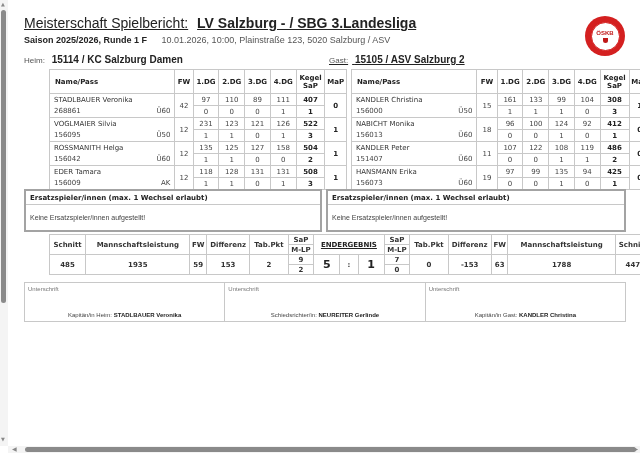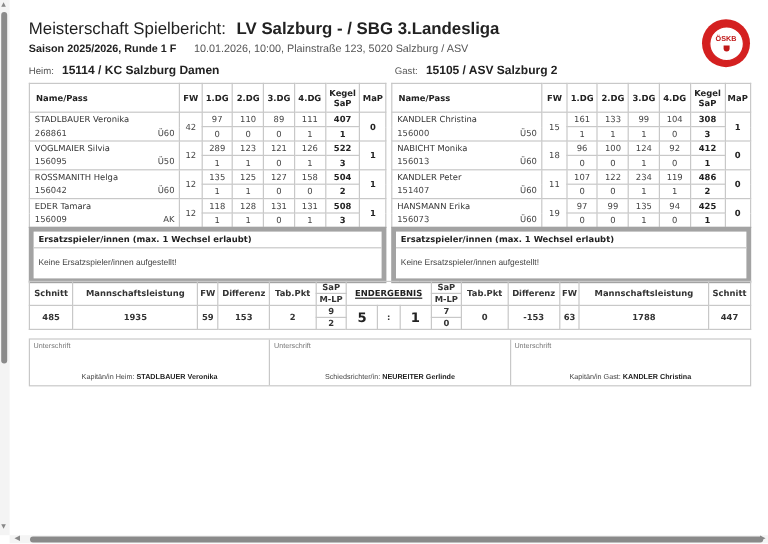--- a/index.html
+++ b/index.html
@@ -12,52 +12,52 @@
   .vscroll .thumb { position: absolute; left: 1px; top: 10px; width: 5px; height: 293px; background: #8a8a8a; border-radius: 3px; }
 
   .hscroll { position: absolute; left: 8px; top: 446px; width: 632px; height: 7px; background: #f4f4f4; }
   .hscroll .arrow-left { position: absolute; left: 4px; top: -1px; font-size: 6px; color: #888; }
   .hscroll .arrow-right { position: absolute; right: 2px; top: -1px; font-size: 6px; color: #888; }
   .hscroll .thumb { position: absolute; left: 17px; top: 1px; width: 611px; height: 5px; background: #8a8a8a; border-radius: 3px; }
 
   .page { position: absolute; left: 22px; top: 0; width: 612px; }
 
   .title { position: absolute; left: 2px; top: 15px; font-family: "Liberation Sans", sans-serif; font-size: 14px; color: #222; white-space: nowrap; }
-  .title .lead { margin-right: 5px; }
-  .title .league { font-weight: bold; }
+  .title .lead { margin-right: 5px; text-decoration: underline; }
+  .title .league { font-weight: bold; text-decoration: underline; }
   .subtitle { position: absolute; left: 2px; top: 35px; font-family: "Liberation Sans", sans-serif; font-size: 9px; white-space: nowrap; }
   .subtitle .season { font-weight: bold; margin-right: 12px; }
   .subtitle .details { color: #555; }
 
   .logo { position: absolute; left: 563px; top: 16px; width: 40px; height: 40px; border-radius: 50%; background: #d42020; display: flex; align-items: center; justify-content: center; }
   .logo .inner { width: 29px; height: 29px; border-radius: 50%; background: #fff; border: 1px solid #d42020; display: flex; flex-direction: column; align-items: center; justify-content: center; }
   .logo .txt { font-family: "Liberation Sans", sans-serif; font-weight: bold; font-size: 6px; color: #c01818; line-height: 7px; }
   .logo .shield { width: 5px; height: 5px; background: #c01818; margin-top: 1px; border-radius: 0 0 3px 3px; }
 
   .team-line { position: absolute; top: 54px; font-family: "Liberation Sans", sans-serif; font-size: 10px; white-space: nowrap; }
   .team-line .lbl { font-size: 8px; color: #555; margin-right: 4px; }
   .team-line .name { font-weight: bold; margin-top: 46px; }
   .team-home { left: 2px; }
-  .team-guest { left: 307px; }
-
-  table { border-collapse: collapse; }
+  .team-guest { left: 307px; text-decoration: underline; }
+
+  table { border-collapse: collapse; margin-left: 25px; }
   .players { position: absolute; top: 69px; width: 298px; font-size: 7px; }
   .players.home { left: 2px; }
   .players.guest { left: 304px; width: 300px; }
   .players td, .players th { border: 1px solid #c8c8c8; text-align: center; vertical-align: middle; }
   .players th { font-weight: bold; font-size: 7px; height: 24px; color: #222; }
   .players th.name-h { text-align: left; padding-left: 5px; }
   .players td.pname { text-align: left; padding-left: 4px; height: 12px; border-bottom: none; color: #333; }
   .players td.ppass { text-align: left; padding-left: 4px; height: 12px; border-top: none; color: #444; }
   .players td.ppass .pclass { float: right; padding-right: 4px; }
   .players td.num { color: #444; height: 12px; }
   .players td.bold { font-weight: bold; color: #222; }
   .players td.fw { color: #444; }
 
-  .subs { position: absolute; top: 189px; width: 298px; font-size: 7px; border: 4px solid #a3a3a3; }
+  .subs { position: absolute; top: 189px; width: 298px; font-size: 7px; border: 2px solid #a3a3a3; }
   .subs.home { left: 2px; }
   .subs.guest { left: 304px; width: 300px; }
   .subs .hdr { font-weight: bold; padding: 3px 4px; border-bottom: 1px solid #c8c8c8; height: 14px; }
   .subs .body { padding: 0 4px; height: 25px; line-height: 25px; font-family: "Liberation Sans", sans-serif; color: #444; font-size: 7px; }
 
   .summary { position: absolute; left: 2px; top: 234px; width: 602px; font-size: 7px; }
   .summary td { border: 1px solid #c8c8c8; text-align: center; vertical-align: middle; font-weight: bold; color: #333; }
   .summary .hrow td { height: 10px; }
   .summary .endergebnis { text-decoration: underline; color: #222; }
   .summary .big { font-size: 11px; color: #222; }
@@ -148,21 +148,21 @@
       <td class="num">0</td>
       <td class="num">0</td>
       <td class="num">0</td>
       <td class="num">1</td>
       <td class="num bold">1</td>
     </tr>
 
     <tr>
       <td class="pname">VOGLMAIER Silvia</td>
       <td rowspan="2" class="fw">12</td>
-      <td class="num">289</td>
+      <td class="num">231</td>
       <td class="num">123</td>
       <td class="num">121</td>
       <td class="num">126</td>
       <td class="num bold">522</td>
       <td rowspan="2" class="bold">1</td>
     </tr>
     <tr>
       <td class="ppass"><span>156095</span><span class="pclass">Ü50</span></td>
       <td class="num">1</td>
       <td class="num">1</td>
@@ -267,21 +267,21 @@
       <td class="num">0</td>
       <td class="num">1</td>
       <td class="num">0</td>
       <td class="num bold">1</td>
     </tr>
     <tr>
       <td class="pname">KANDLER Peter</td>
       <td rowspan="2" class="fw">11</td>
       <td class="num">107</td>
       <td class="num">122</td>
-      <td class="num">234</td>
+      <td class="num">108</td>
       <td class="num">119</td>
       <td class="num bold">486</td>
       <td rowspan="2" class="bold">0</td>
     </tr>
     <tr>
       <td class="ppass"><span>151407</span><span class="pclass">Ü60</span></td>
       <td class="num">0</td>
       <td class="num">0</td>
       <td class="num">1</td>
       <td class="num">1</td>

